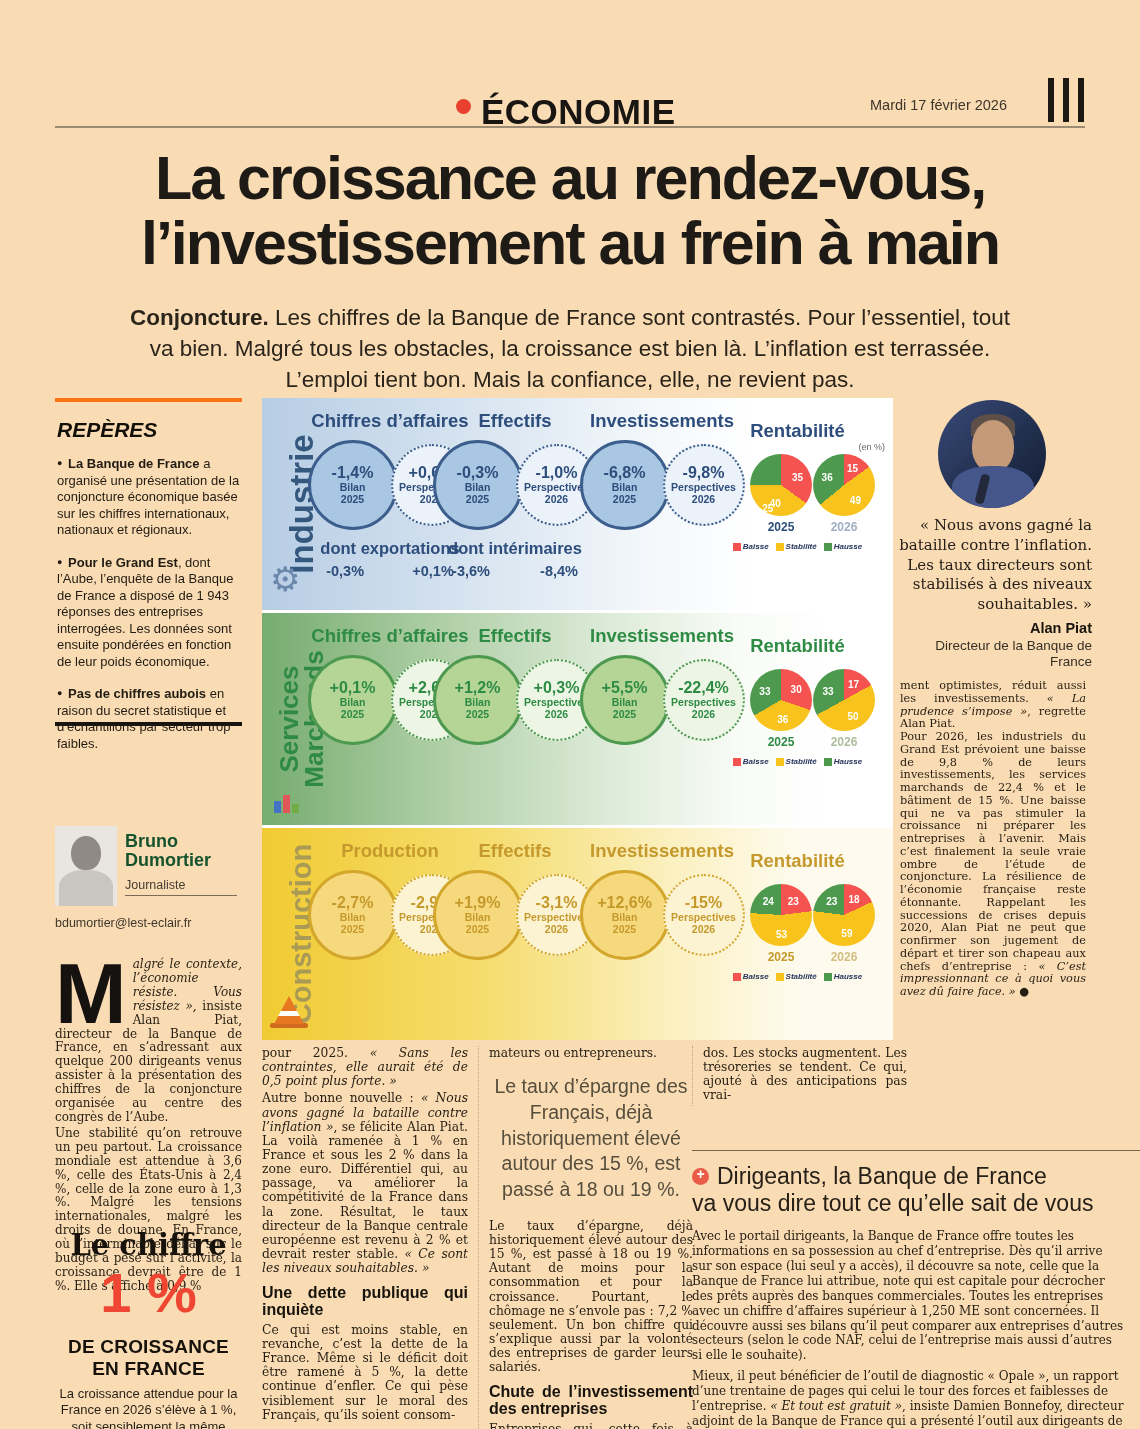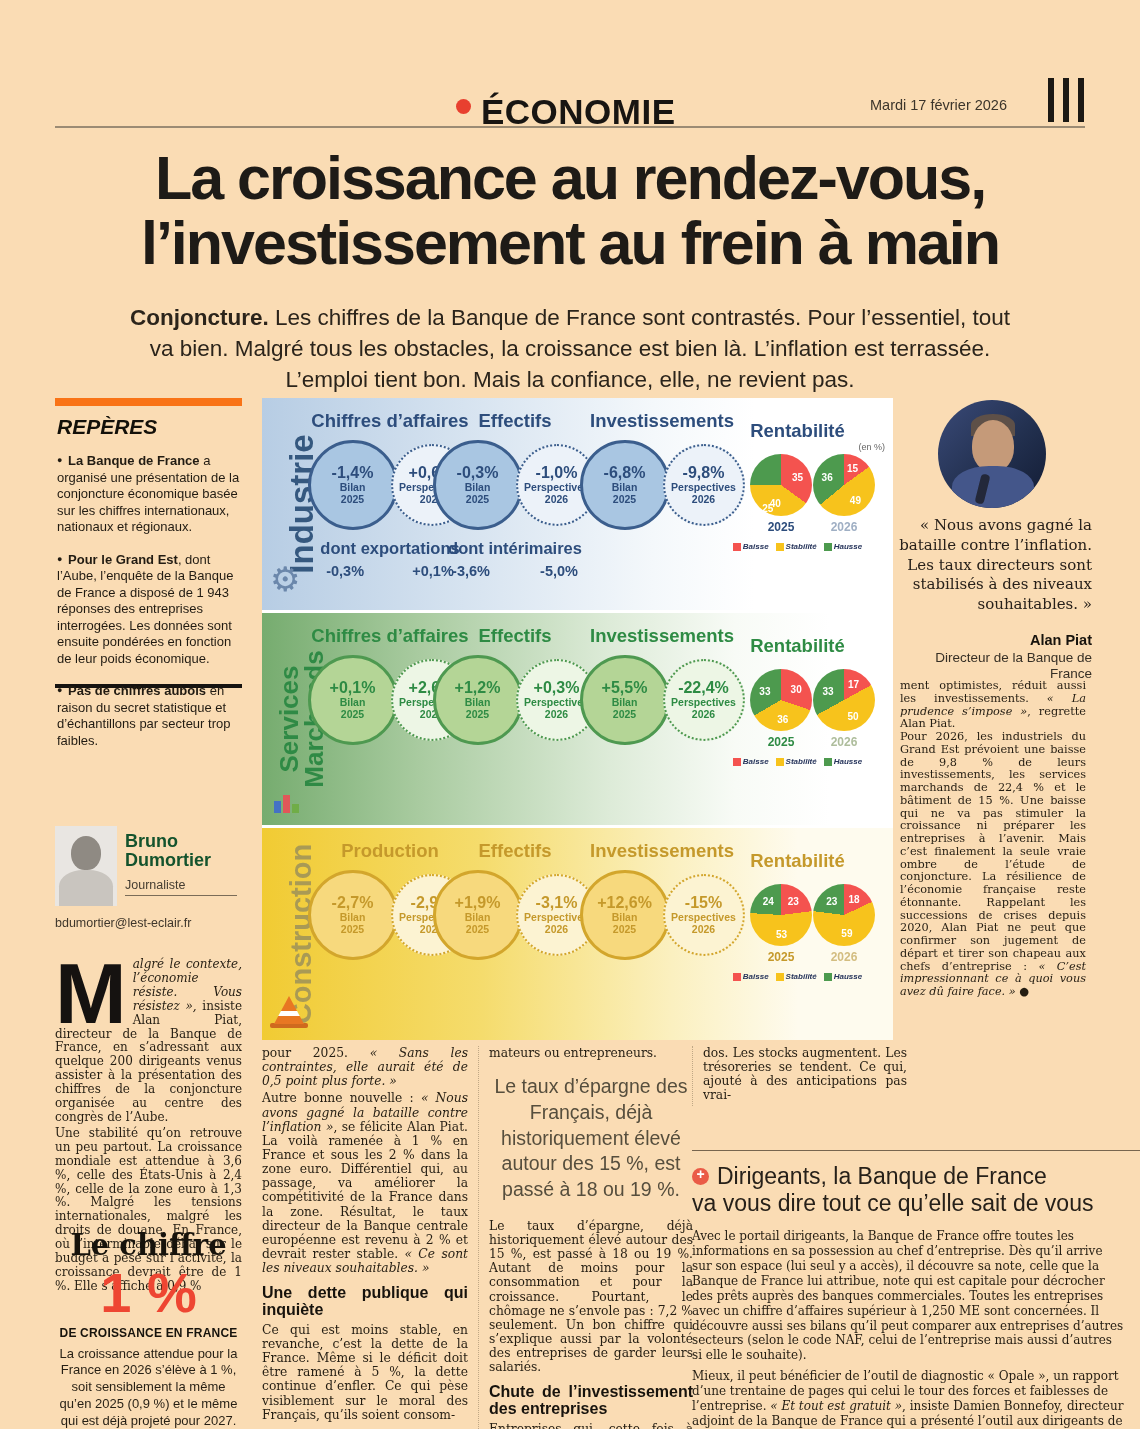--- a/index.html
+++ b/index.html
@@ -16,22 +16,22 @@
   .head-rule{position:absolute;left:55px;top:126px;width:1030px;height:2px;background:#9b8b74;}
 
   
   .headline{position:absolute;left:50px;top:146px;width:1040px;text-align:center;font-weight:800;
             font-size:61px;line-height:1.07;letter-spacing:-2px;color:#1e1b17;}
   .standfirst{position:absolute;left:115px;top:302px;width:910px;text-align:center;
               font-size:22.5px;line-height:1.38;color:#2b241b;}
   .standfirst b{font-weight:800;}
 
   
-  .reperes{position:absolute;left:55px;top:398px;width:187px;height:290px;box-sizing:border-box;
-           border-top:8px solid #f97316;border-bottom:4px solid #161310;padding:9px 2px;}
+  .reperes{position:absolute;left:55px;top:398px;width:187px;height:328px;box-sizing:border-box;
+           border-top:4px solid #f97316;border-bottom:4px solid #161310;padding:16px 2px;}
   .reperes-title{font-style:italic;font-weight:800;font-size:21px;margin-bottom:14px;color:#131009;}
   .reperes p{margin:0 0 16px;font-size:13px;line-height:1.27;color:#211b12;}
   .reperes b{font-weight:800;}
   .bullet{font-size:9px;vertical-align:2px;margin-right:2px;}
 
   .author{position:absolute;left:55px;top:826px;width:187px;height:120px;}
   .bruno-photo{position:absolute;left:0;top:0;width:62px;height:80px;background:#e9e6e2;overflow:hidden;}
   .bruno-photo::before{content:'';position:absolute;left:16px;top:10px;width:30px;height:34px;border-radius:50% 50% 46% 46%;background:#8f8a83;}
   .bruno-photo::after{content:'';position:absolute;left:4px;top:44px;width:54px;height:36px;border-radius:45% 45% 0 0;background:#c9c5bf;}
   .author-name{position:absolute;left:70px;top:6px;font-size:18px;font-weight:800;line-height:1.08;color:#14532d;}
@@ -40,21 +40,21 @@
 
   .article-col1{position:absolute;left:55px;top:958px;width:187px;font-family:"DejaVu Serif",serif;
                 font-size:12px;line-height:1.16;text-align:justify;color:#241d12;}
   .article-col1 p{margin:0 0 2px;}
   .dropcap{float:left;font-family:"Liberation Sans",sans-serif;font-weight:800;font-size:86px;line-height:.74;
            margin:4px 6px 0 0;color:#151210;}
 
   .chiffre{position:absolute;left:55px;top:1228px;width:187px;text-align:center;}
   .chiffre-title{font-family:"DejaVu Serif",serif;font-weight:700;font-size:29px;color:#17130c;}
   .chiffre-value{font-size:56px;font-weight:800;color:#ee4632;line-height:1.1;}
-  .chiffre-caps{font-size:12px;font-weight:800;letter-spacing:.2px;color:#17130c;margin-top:2px;}
+  .chiffre-caps{font-size:19px;font-weight:800;letter-spacing:.2px;color:#17130c;margin-top:12px;}
   .chiffre-text{font-size:13px;line-height:1.3;color:#261f14;margin-top:6px;}
 
   
   .infographic{position:absolute;left:262px;top:398px;width:631px;height:642px;background:#fff;border-radius:6px;}
   .band{position:relative;width:631px;height:212px;margin-bottom:3px;overflow:hidden;}
   .band-industrie{background:linear-gradient(90deg,#b7cde4 0%,#d9e5f1 35%,#f4f8fb 62%,#fff 78%);
     --accent:#2d4d7c;--cb:#3b5e8d;--bfill:#a9c6e2;--pfill:#ecf2f9;--muted:#9fafc4;}
   .band-services{background:linear-gradient(90deg,#76ac6f 0%,#a9cba0 25%,#ddebd8 55%,#f8fbf6 75%,#fff 90%);
     --accent:#2e8b44;--cb:#4e9950;--bfill:#b4d596;--pfill:#edf6e5;--muted:#aebd9c;}
   .band-construction{background:linear-gradient(90deg,#f1cb33 0%,#f5dc6d 35%,#fbf0c0 65%,#fefbee 85%);
@@ -102,21 +102,21 @@
   
   .rightcol{position:absolute;left:900px;top:398px;width:186px;}
   .piat-photo{position:absolute;left:38px;top:2px;width:108px;height:108px;border-radius:50%;overflow:hidden;
               background:linear-gradient(135deg,#3a4a78 0%,#22304f 55%,#121b33 100%);}
   .piat-photo .head{position:absolute;left:34px;top:20px;width:42px;height:52px;border-radius:50% 50% 46% 46%;background:#c59a79;}
   .piat-photo .hair{position:absolute;left:33px;top:14px;width:44px;height:22px;border-radius:50% 50% 0 0;background:#5e5048;}
   .piat-photo .suit{position:absolute;left:14px;top:66px;width:82px;height:46px;border-radius:45% 45% 0 0;background:#44568a;}
   .piat-photo .mic{position:absolute;left:40px;top:74px;width:9px;height:30px;border-radius:4px;background:#23283a;transform:rotate(14deg);}
   .quote-block{position:absolute;left:-6px;top:118px;width:198px;text-align:right;font-family:"DejaVu Serif",serif;
                font-size:15px;line-height:1.32;color:#27201a;}
-  .quote-name{font-family:"Liberation Sans",sans-serif;font-weight:800;font-size:14.5px;margin-top:16px;color:#17130d;}
+  .quote-name{font-family:"Liberation Sans",sans-serif;font-weight:800;font-size:14.5px;margin-top:4px;color:#17130d;}
   .quote-role{font-family:"Liberation Sans",sans-serif;font-size:13.5px;color:#362f25;line-height:1.2;}
   .right-body{position:absolute;left:0;top:282px;width:186px;font-family:"DejaVu Serif",serif;
               font-size:11.3px;line-height:1.13;text-align:justify;color:#241d12;}
 
   
   .bcol{position:absolute;top:1046px;font-family:"DejaVu Serif",serif;font-size:12.3px;line-height:1.15;
         text-align:justify;color:#241d12;}
   .bcol p{margin:0 0 3px;}
   .bcol h4{font-family:"Liberation Sans",sans-serif;font-size:16px;line-height:1.05;margin:10px 0 4px;color:#17130d;}
   .col2{left:262px;width:206px;}
@@ -220,21 +220,21 @@
             </div>
           <div class="circle persp">
               <span class="val">-1,0%</span>
               <span class="lbl">Perspectives</span>
               <span class="lbl">2026</span>
             </div>
         </div>
         <div class="sub-title">dont intérimaires</div>
         <div class="sub-vals">
             <span>-3,6%</span>
-            <span>-5,0%</span>
+            <span>-8,4%</span>
           </div>
       </div>
       <div class="metric" style="left:312px">
         <div class="m-title">Investissements</div>
         <div class="pair">
           <div class="circle bilan">
               <span class="val">-6,8%</span>
               <span class="lbl">Bilan</span>
               <span class="lbl">2025</span>
             </div>

